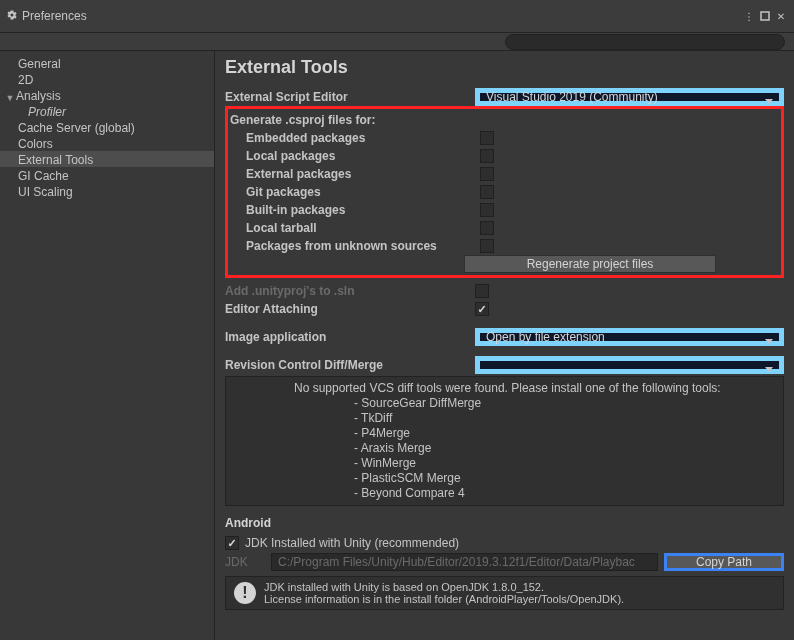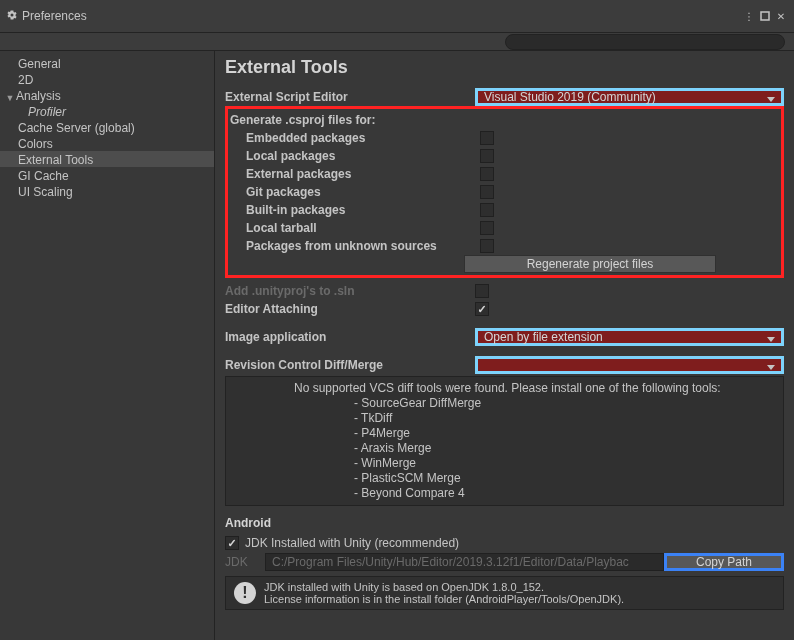--- a/index.html
+++ b/index.html
@@ -132,22 +132,22 @@
   }
   .row-label.indent1 { padding-left: 16px; }
   .row-control {
     flex: 1;
     display: flex;
     align-items: center;
   }
   .dropdown {
     flex: 1;
     height: 18px;
-    background: #7f1d1d;
-    border: 3px solid #7dd3fc;
+    background: #0f172a;
+    border: 5px solid #7dd3fc;
     color: #d4d4d4;
     display: flex;
     align-items: center;
     padding: 0 6px;
     position: relative;
   }
   .dropdown::after {
     content: '';
     position: absolute;
     right: 6px;
@@ -208,21 +208,21 @@
   .section-header {
     font-weight: bold;
     color: #d4d4d4;
     margin-top: 8px;
     margin-bottom: 4px;
   }
   .jdk-row {
     display: flex;
     align-items: center;
     height: 20px;
-    gap: 0;
+    gap: 6px;
   }
   .jdk-label { width: 40px; color: #6a6a6a; }
   .jdk-path {
     flex: 1;
     height: 18px;
     background: #2a2a2a;
     border: 1px solid #202020;
     color: #6a6a6a;
     padding: 0 6px;
     display: flex;

